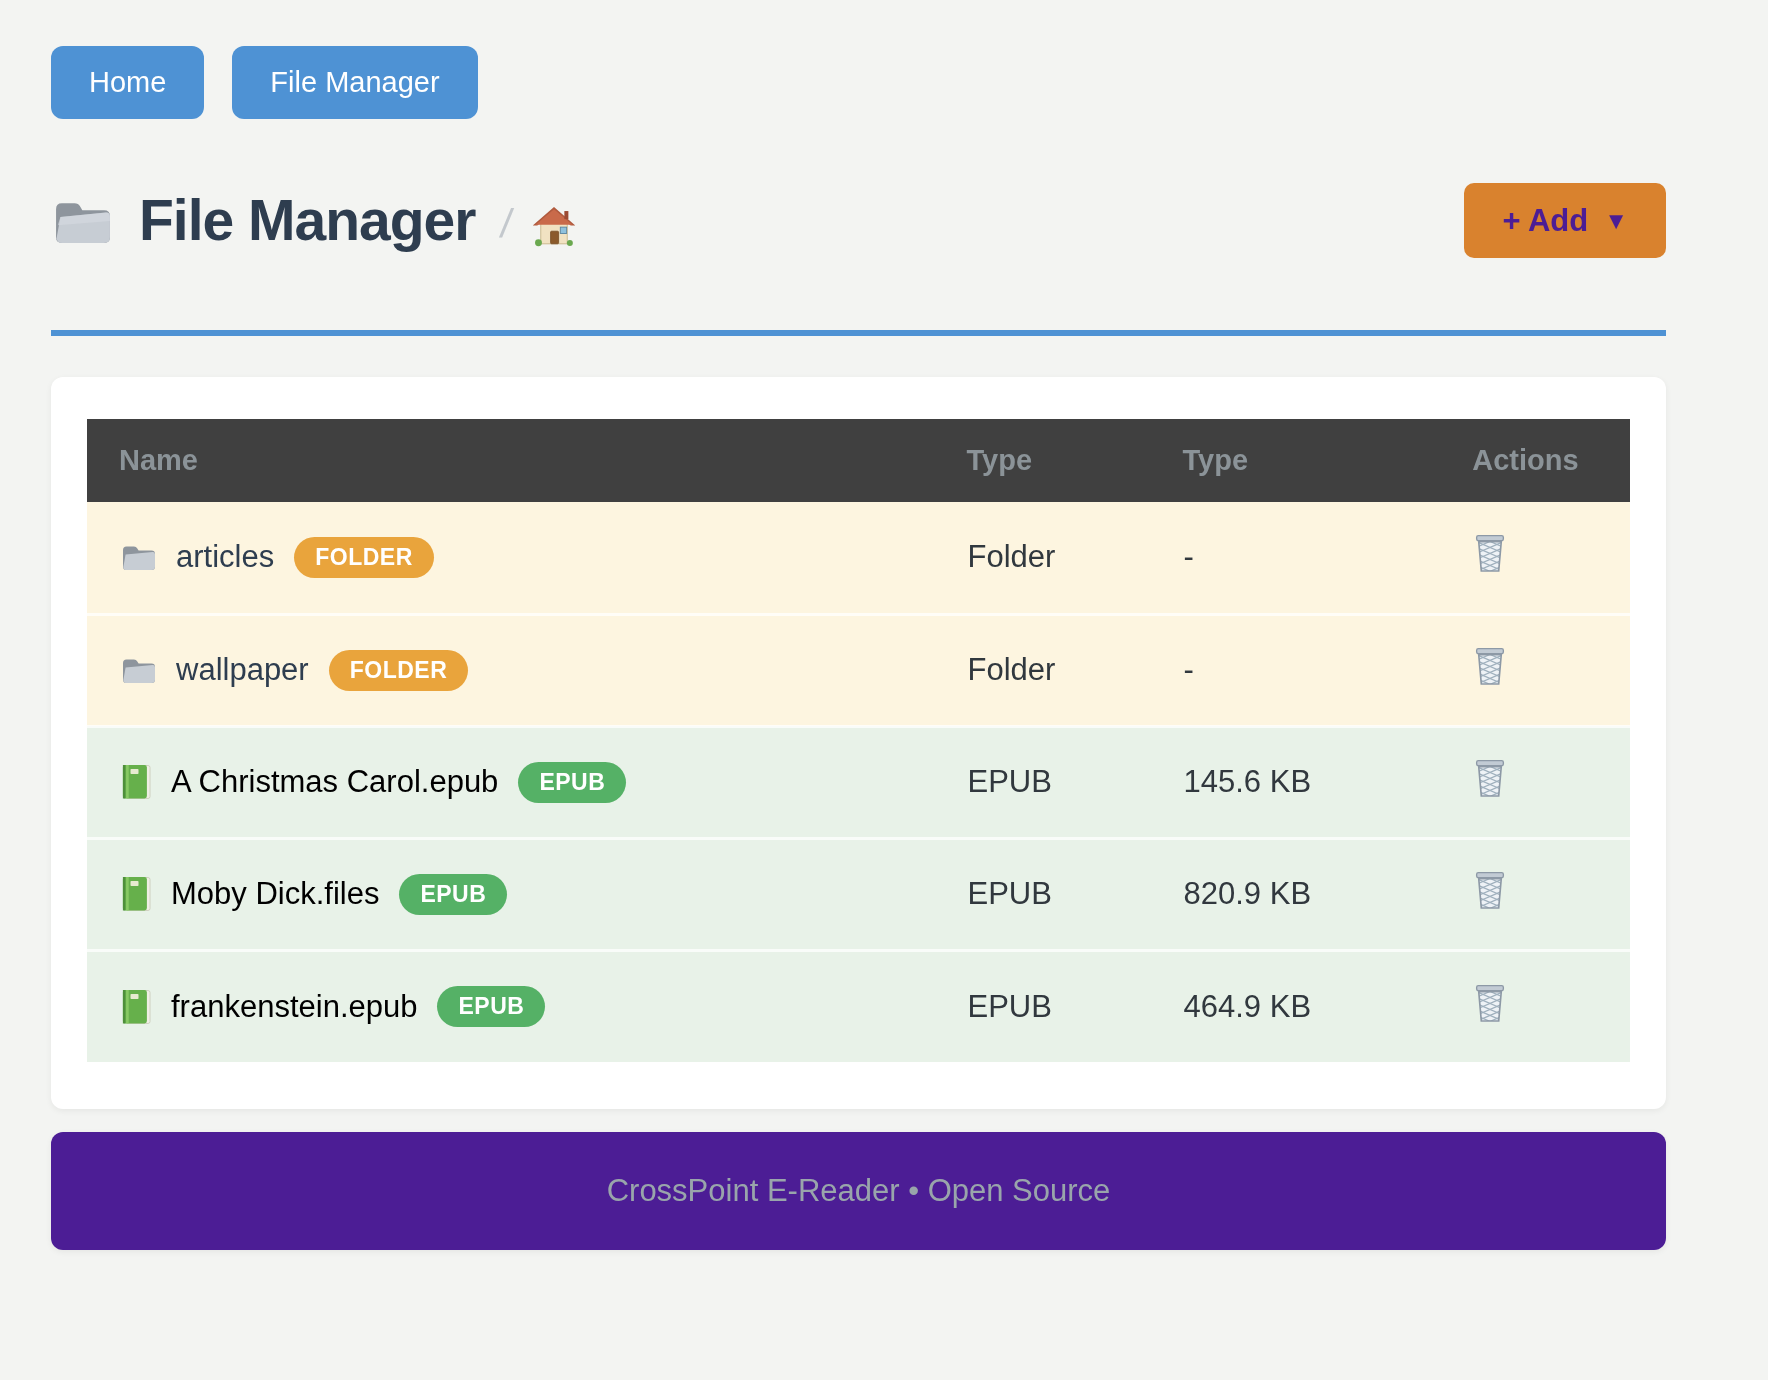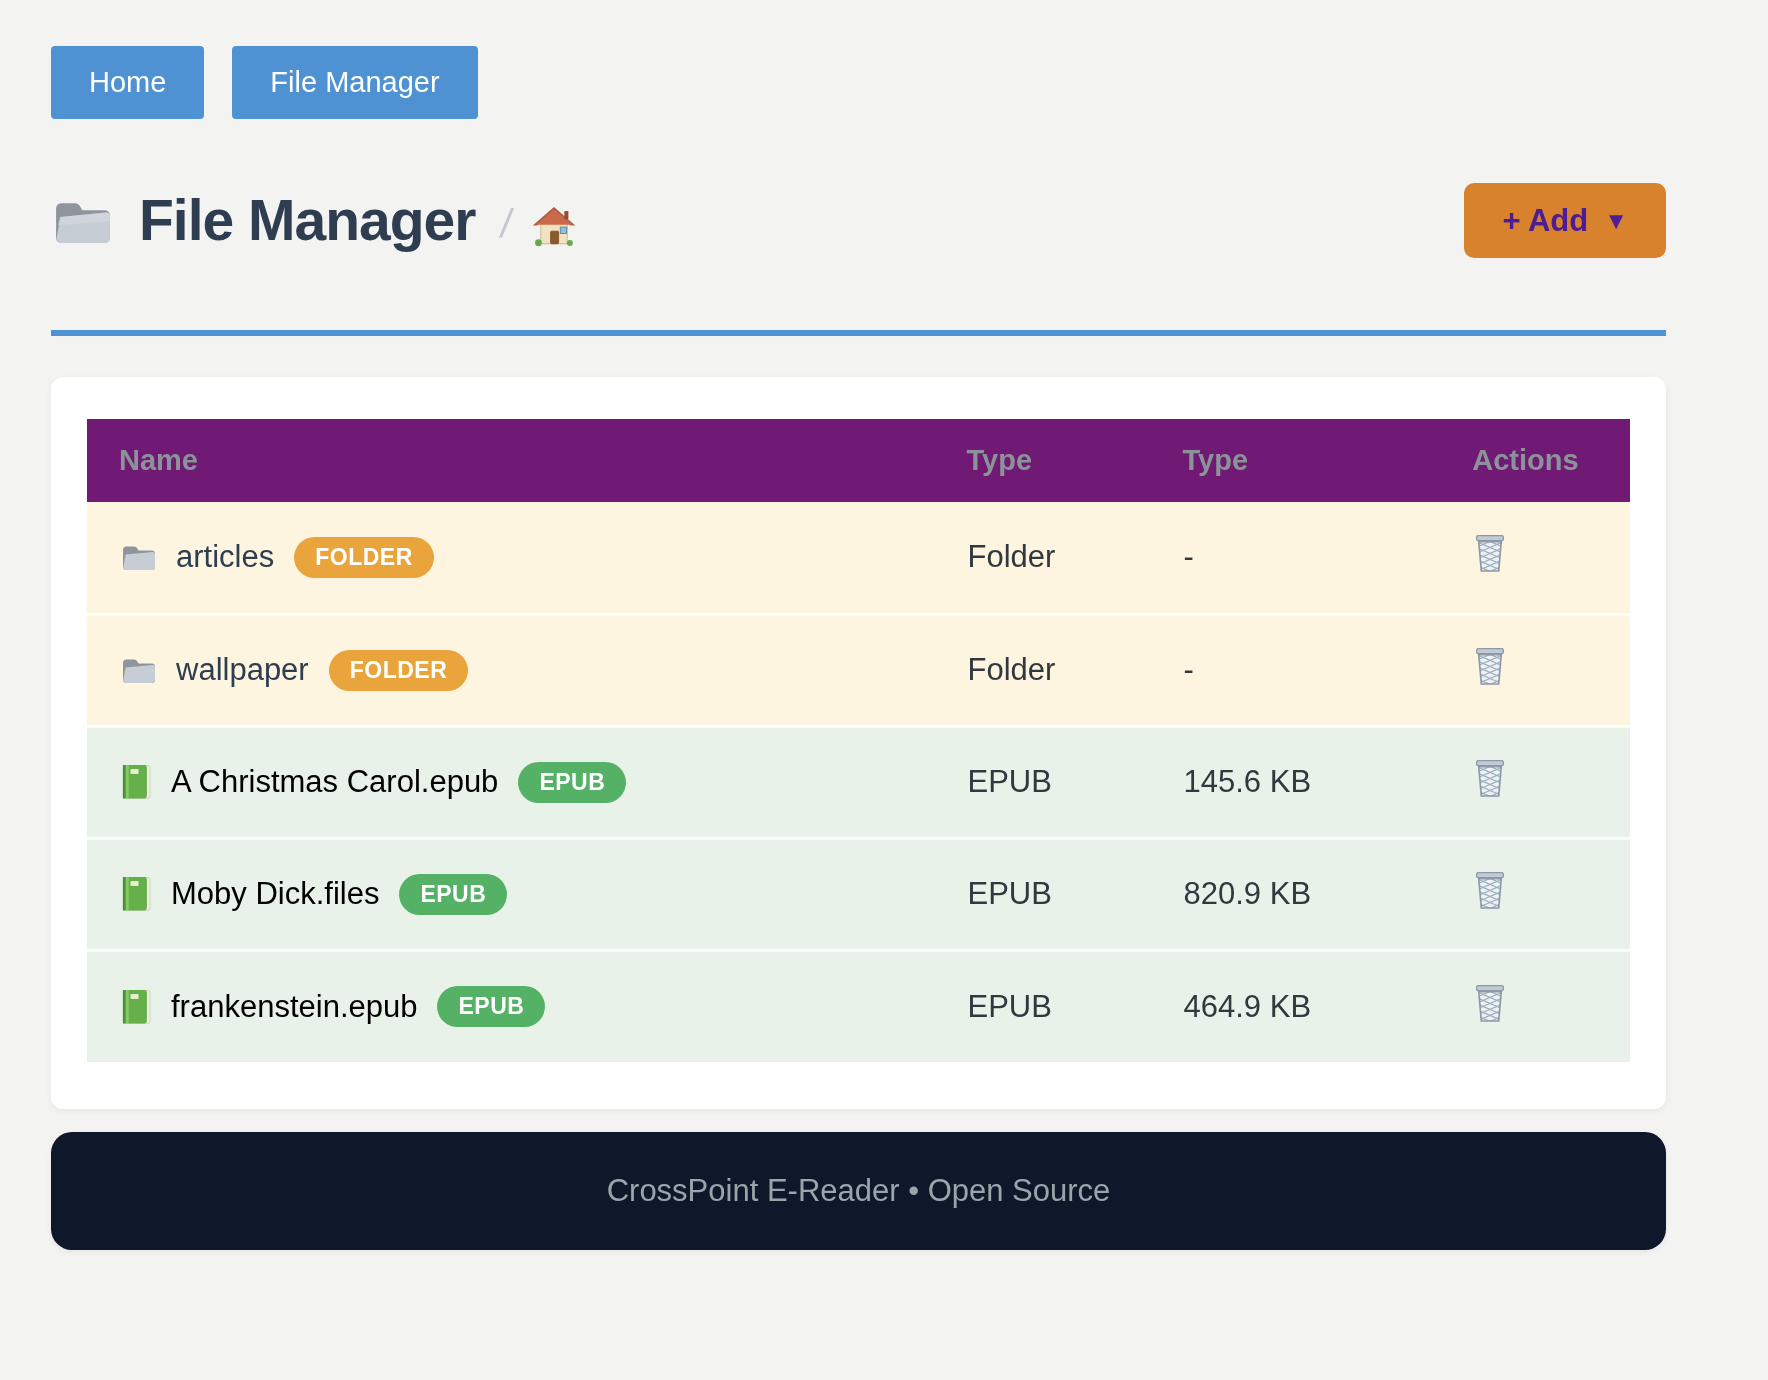--- a/index.html
+++ b/index.html
@@ -12,21 +12,21 @@
   html,body{margin:0;padding:0;}
   body{
     width:1768px;height:1380px;background:var(--page-bg);
     font-family:"Liberation Sans", sans-serif;overflow:hidden;
   }
   .page{width:1768px;height:1380px;padding:0 102px 0 51px;}
 
   
   .nav{padding-top:46px;display:flex;gap:28px;}
   .nav-btn{
-    background:var(--accent-blue);color:#ffffff;border:none;border-radius:4px;
+    background:var(--accent-blue);color:#ffffff;border:none;border-radius:12px;
     font-family:inherit;font-size:29px;padding:22px 38px;cursor:pointer;line-height:1;
   }
 
   
   .title-row{margin-top:64px;display:flex;align-items:center;justify-content:space-between;}
   .title-left{display:flex;align-items:center;}
   .title-left h1{
     margin:0 0 0 24px;font-size:57px;font-weight:bold;color:var(--title-text);
     letter-spacing:-1px;line-height:1.1;
   }
@@ -45,21 +45,21 @@
   .card{
     margin-top:41px;background:#fff;border-radius:12px;
     box-shadow:0 2px 6px rgba(0,0,0,0.06);padding:42px 36px 47px 36px;
   }
   .card-head{display:flex;align-items:center;justify-content:space-between;margin-bottom:26px;}
   .card-title{font-size:34px;font-weight:bold;color:var(--title-text);}
   .card-summary{font-size:29px;color:var(--muted);}
 
   table{width:100%;border-collapse:collapse;table-layout:fixed;}
   col.c1{width:57%;} col.c2{width:14%;} col.c3{width:18%;} col.c4{width:11%;}
-  thead tr{background:#701a75;}
+  thead tr{background:#404040;}
   th{
     text-align:left;font-size:29px;font-weight:bold;color:var(--th-text);
     padding:27px 0;line-height:1;
   }
   th.th-name{padding-left:32px;}
   th.th-actions{padding-left:12px;}
   tbody tr{height:112px;margin-top:12px;}
   tbody tr + tr{border-top:3px solid rgba(255,255,255,0.75);}
   tbody tr.row-folder{background:var(--row-folder-bg);}
   tbody tr.row-file{background:var(--row-file-bg);}
@@ -72,21 +72,21 @@
     margin-left:20px;color:#fff;font-size:23px;font-weight:bold;letter-spacing:0.5px;
     padding:9px 21px;border-radius:999px;line-height:1;flex:none;
   }
   .badge-folder{background:var(--badge-folder);}
   .badge-epub{background:var(--badge-epub);}
   .c-actions{padding-left:12px;}
   .trash-btn{background:none;border:none;padding:0;cursor:pointer;display:inline-flex;}
 
   
   .footer{
-    margin-top:23px;background:#0f172a;border-radius:21px;height:118px;
+    margin-top:23px;background:#4c1d95;border-radius:12px;height:118px;
     box-shadow:0 2px 6px rgba(0,0,0,0.06);display:flex;align-items:center;justify-content:center;
     font-size:31px;color:#99a5ab;
   }
 </style>
 </head>
 <body>
 
 <div class="page">
 
   <div class="nav">

